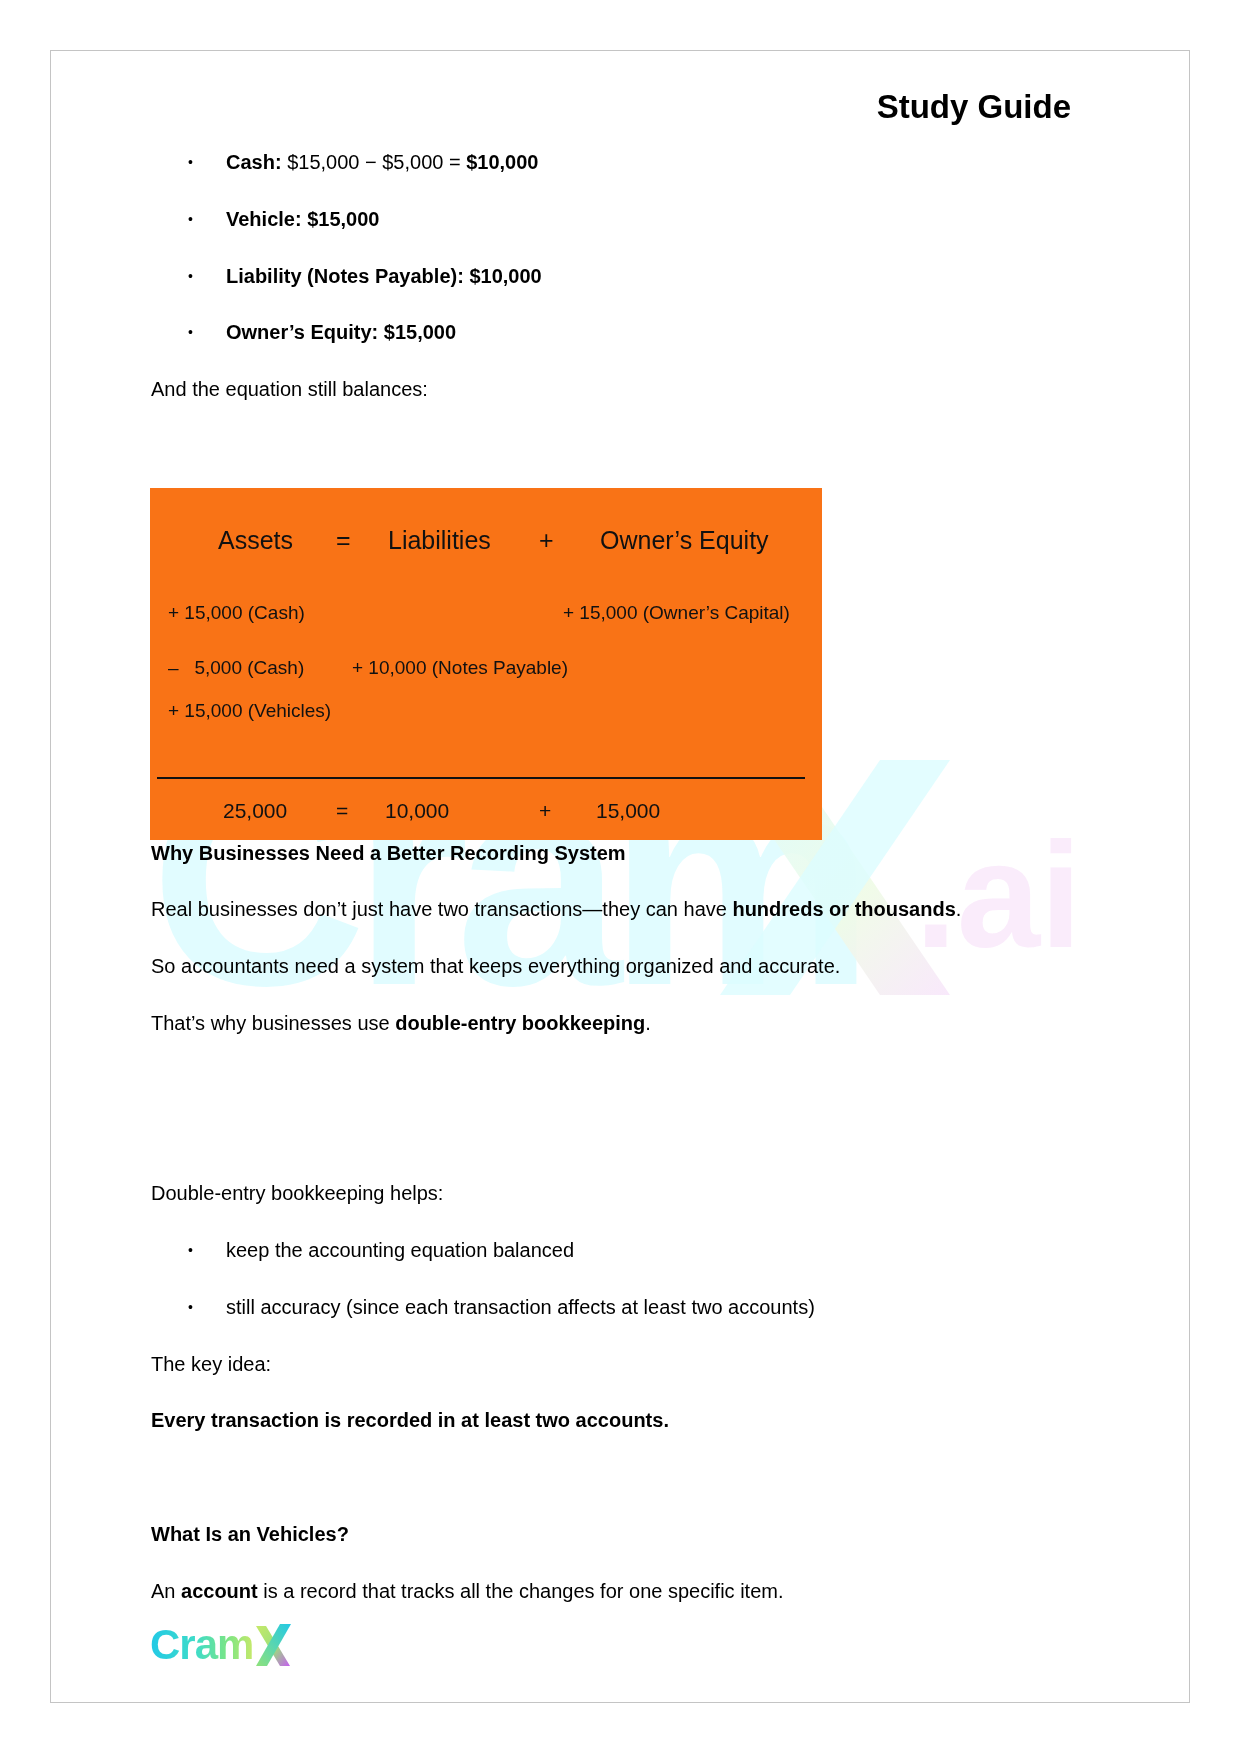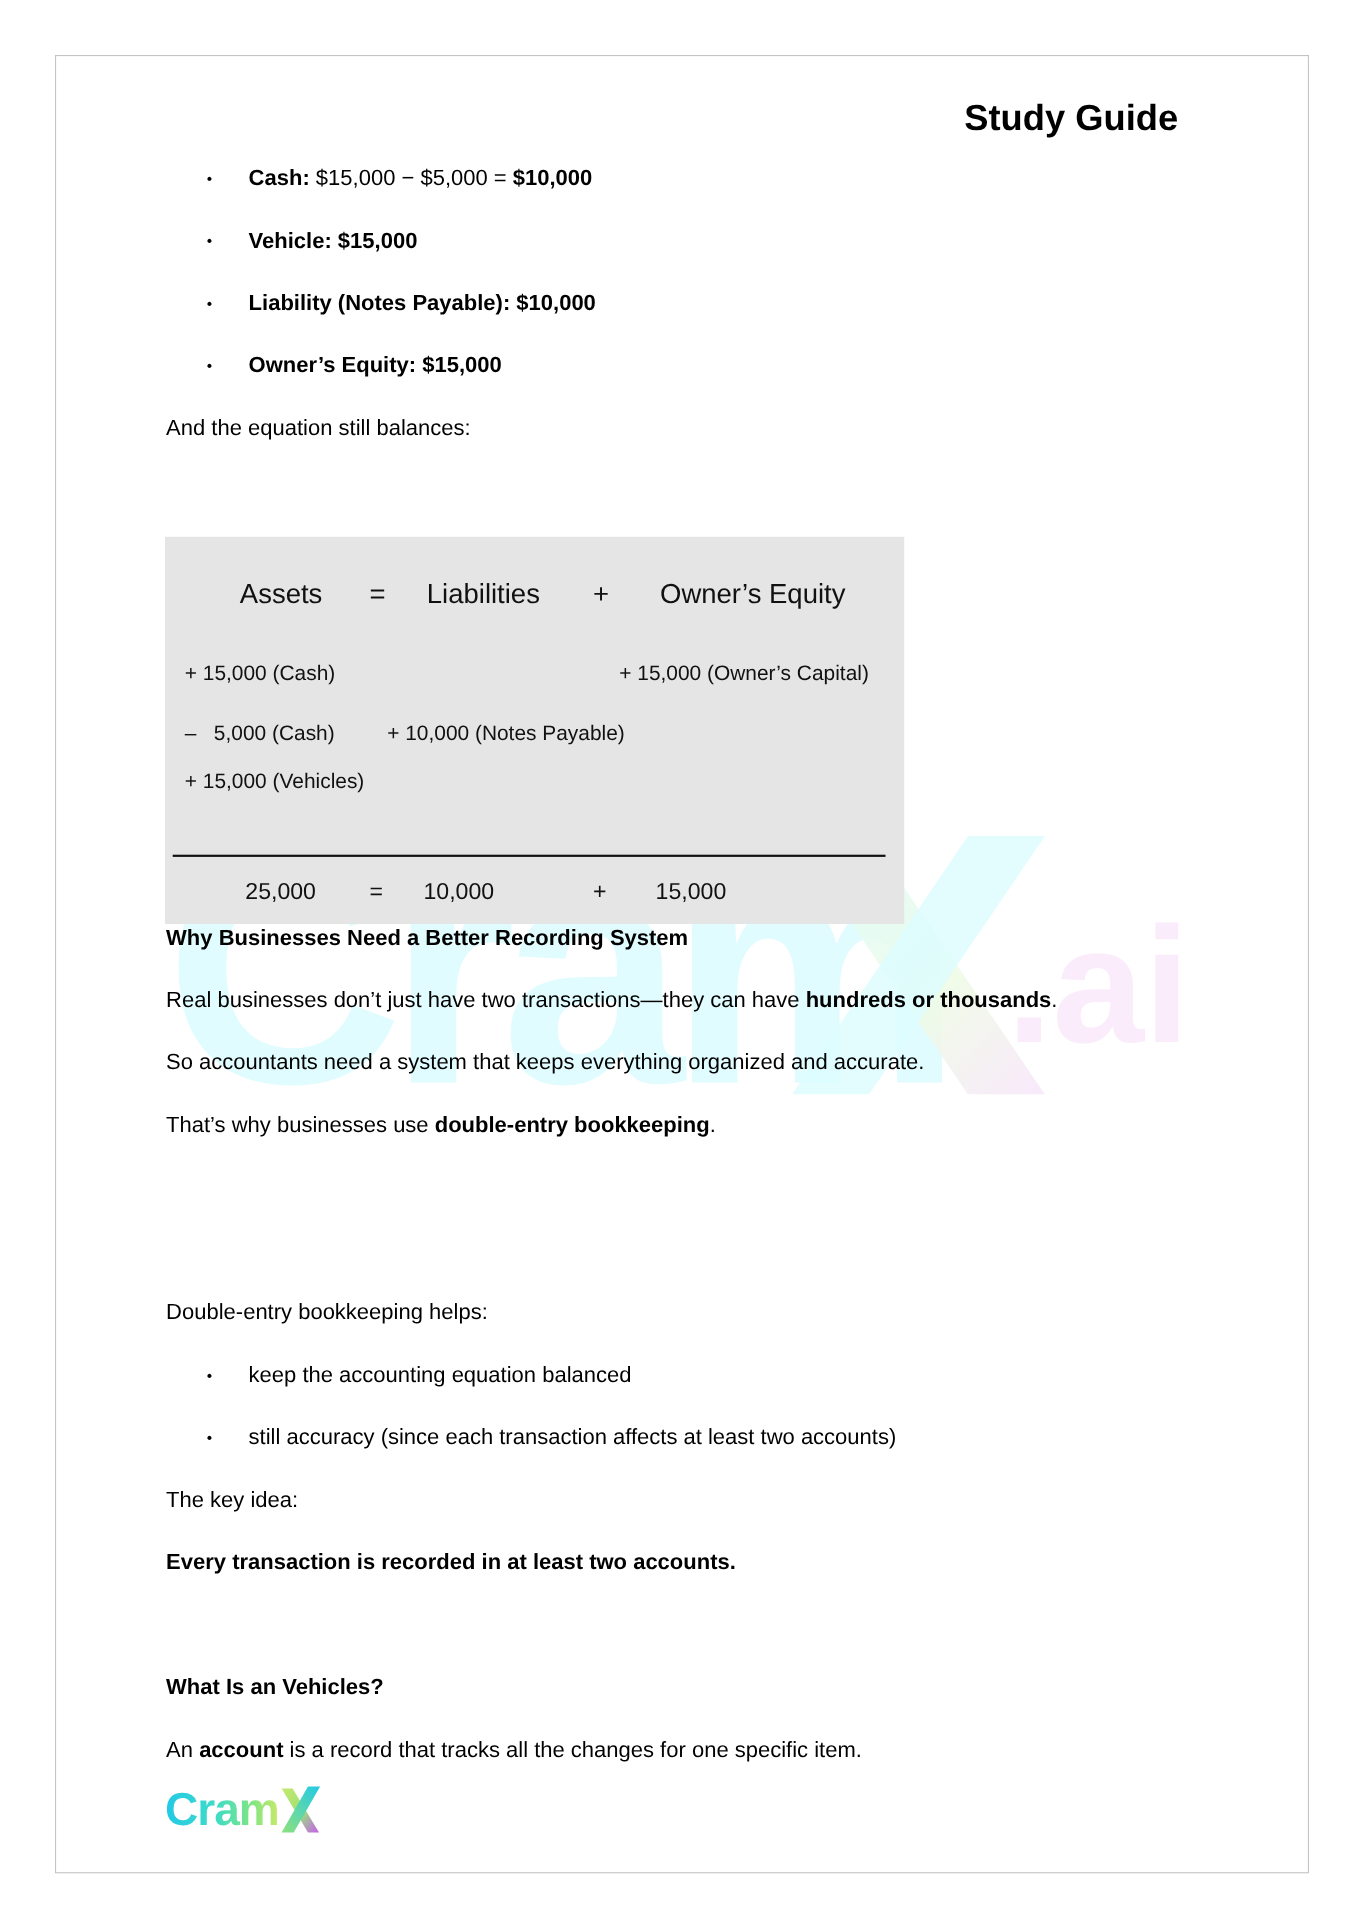--- a/index.html
+++ b/index.html
@@ -45,21 +45,21 @@
     }
     b { font-weight: bold; }
 
     
     .eq-figure {
       position: absolute;
       left: 150px;
       top: 488px;
       width: 672px;
       height: 352px;
-      background: #e5e5e5;
+      background: #f97316;
     }
     .eq-text {
       position: absolute;
       white-space: nowrap;
       font-family: "Liberation Sans", "DejaVu Sans", sans-serif;
       color: #111;
     }
     .eq-head { font-size: 25px; line-height: 30px; }
     .eq-row { font-size: 19px; line-height: 22px; }
     .eq-total { font-size: 21px; line-height: 26px; }

